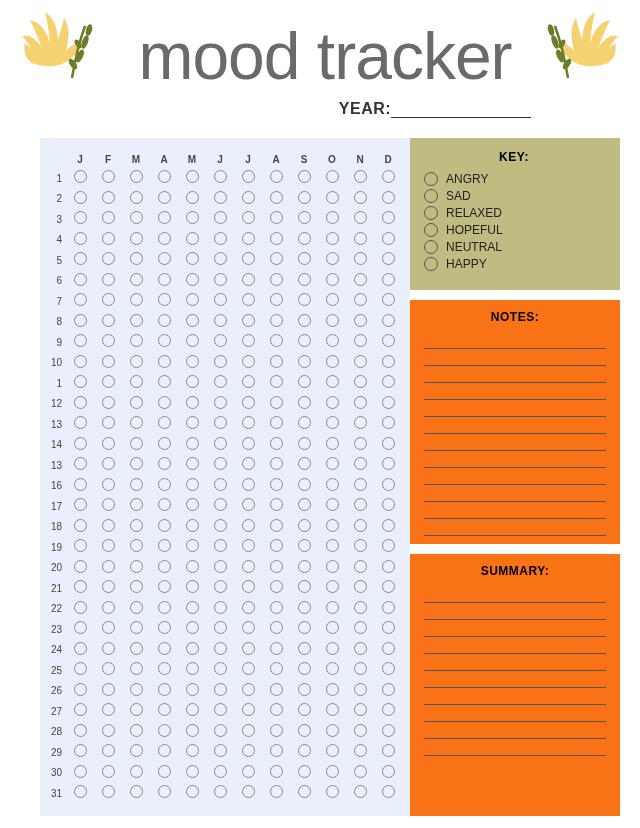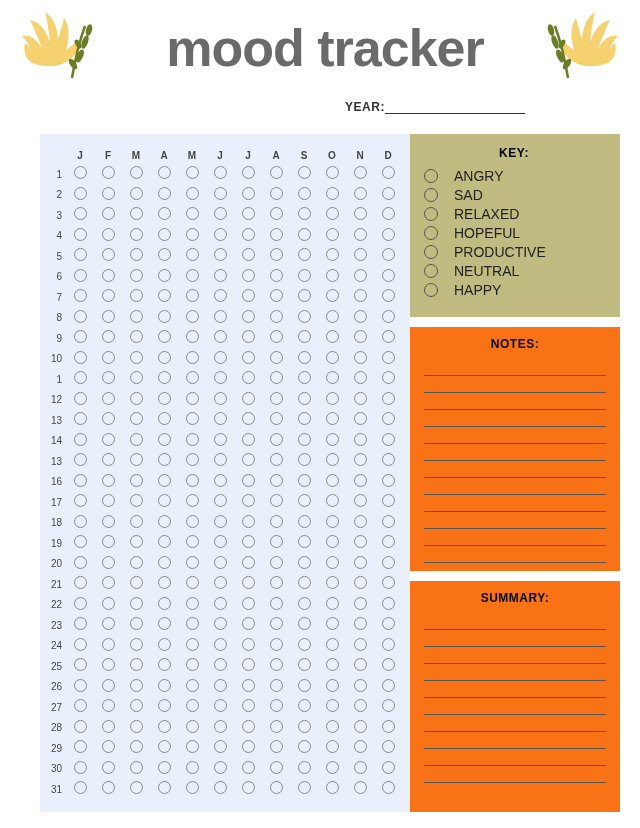--- a/index.html
+++ b/index.html
@@ -12,36 +12,36 @@
     overflow: hidden;
   }
   .header {
     position: relative;
     text-align: center;
     padding-top: 18px;
     height: 90px;
   }
   .title {
     font-family: "Arial Rounded MT Bold","Helvetica Neue",Arial,sans-serif;
-    font-size: 52px;
-    font-weight: 700;
+    font-size: 66px;
+    font-weight: 400;
     color: #6a6a6a;
     letter-spacing: -1px;
     display: inline-block;
     margin-left: 10px;
   }
   .leaf-left, .leaf-right {
     position: absolute;
     top: 8px;
   }
   .leaf-left { left: 22px; }
   .leaf-right { right: 22px; transform: scaleX(-1); }
   .year-row {
     text-align: center;
-    font-size: 12px;
+    font-size: 16px;
     font-weight: bold;
     letter-spacing: .5px;
     color: #333;
     padding-left: 230px;
     padding-top: 10px;
   }
   .year-line {
     display: inline-block;
     width: 140px;
     border-bottom: 1.5px solid #333;
@@ -98,22 +98,22 @@
   .key-title, .notes-title, .summary-title {
     font-size: 12px;
     font-weight: bold;
     text-align: center;
     letter-spacing: .5px;
     margin-bottom: 8px;
   }
   .key-item {
     display: flex;
     align-items: center;
-    gap: 16px;
-    font-size: 14px;
+    gap: 8px;
+    font-size: 12px;
     color: #222;
     margin: 3px 0;
   }
   .key-item .bubble { width: 14px; height: 14px; border-color:#555; }
   .notes-panel, .summary-panel {
     background: #f97316;
     padding: 10px 14px 8px 14px;
     margin-top: 10px;
   }
   .summary-panel { flex: 1; }
@@ -659,24 +659,20 @@
           <div class="key-item">
             <span class="bubble"></span>
             <span>RELAXED</span>
           </div>
           <div class="key-item">
             <span class="bubble"></span>
             <span>HOPEFUL</span>
           </div>
           <div class="key-item">
             <span class="bubble"></span>
-            <span>PRODUCTIVE</span>
-          </div>
-          <div class="key-item">
-            <span class="bubble"></span>
             <span>NEUTRAL</span>
           </div>
           <div class="key-item">
             <span class="bubble"></span>
             <span>HAPPY</span>
           </div>
         </div>
     </div>
     <div class="notes-panel">
       <div class="notes-title">NOTES:</div>

